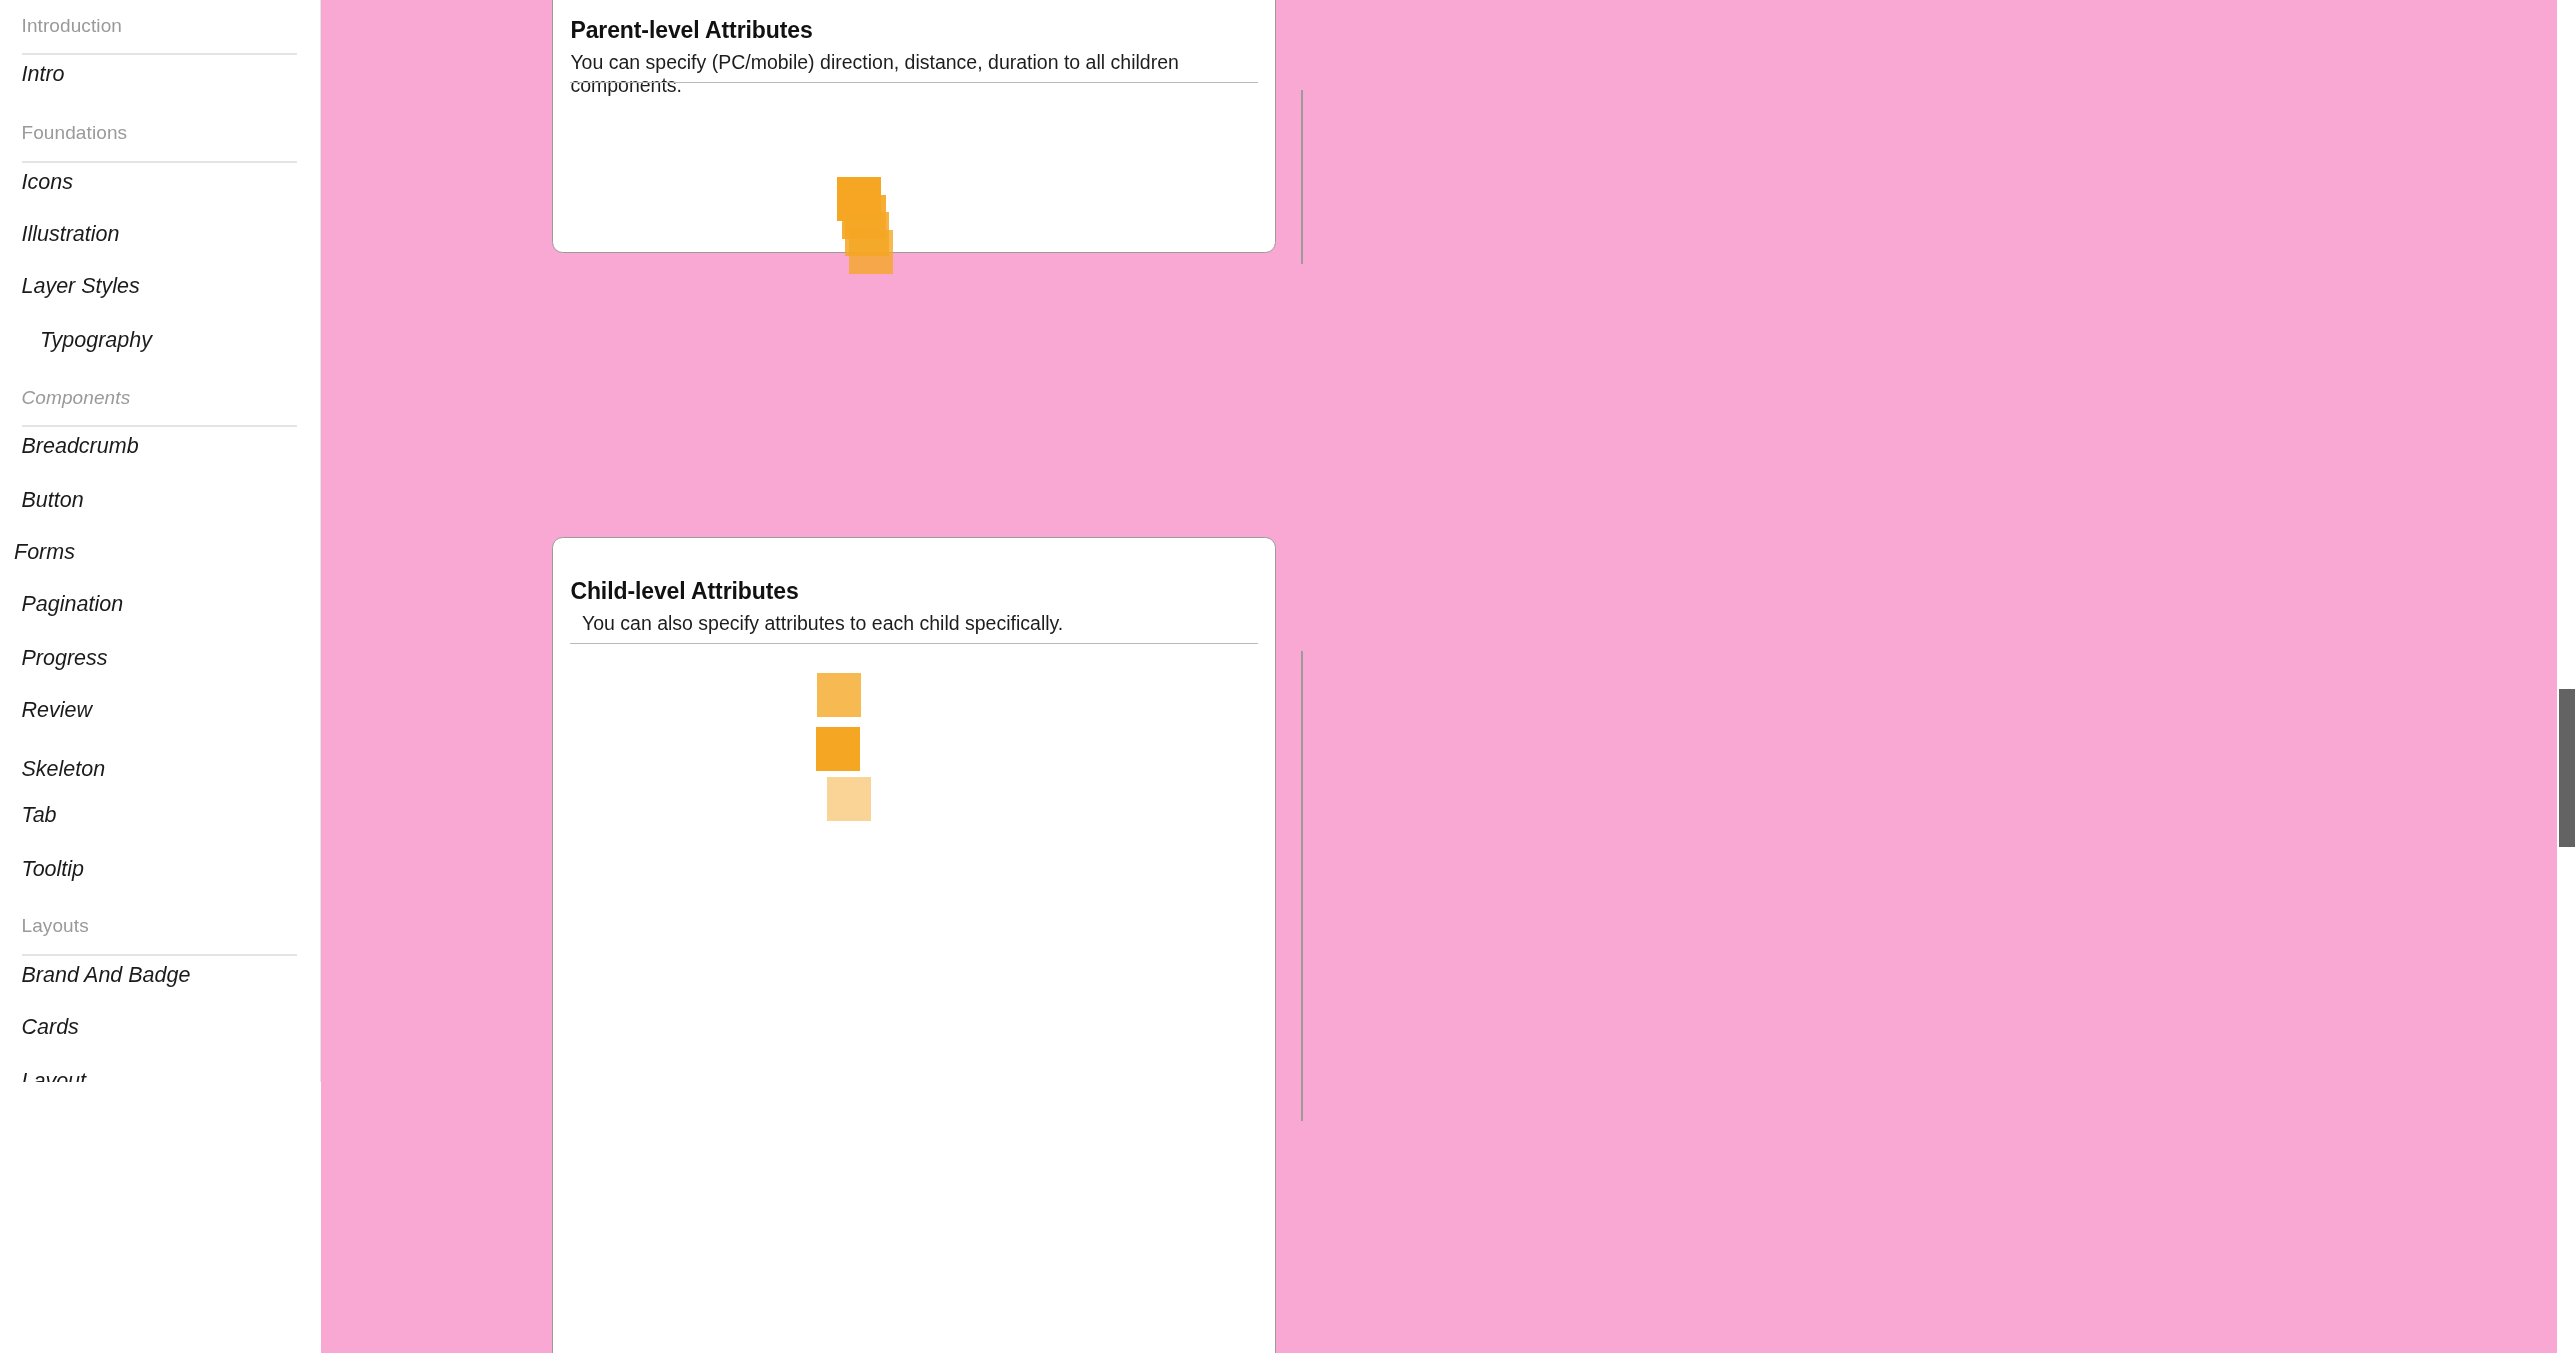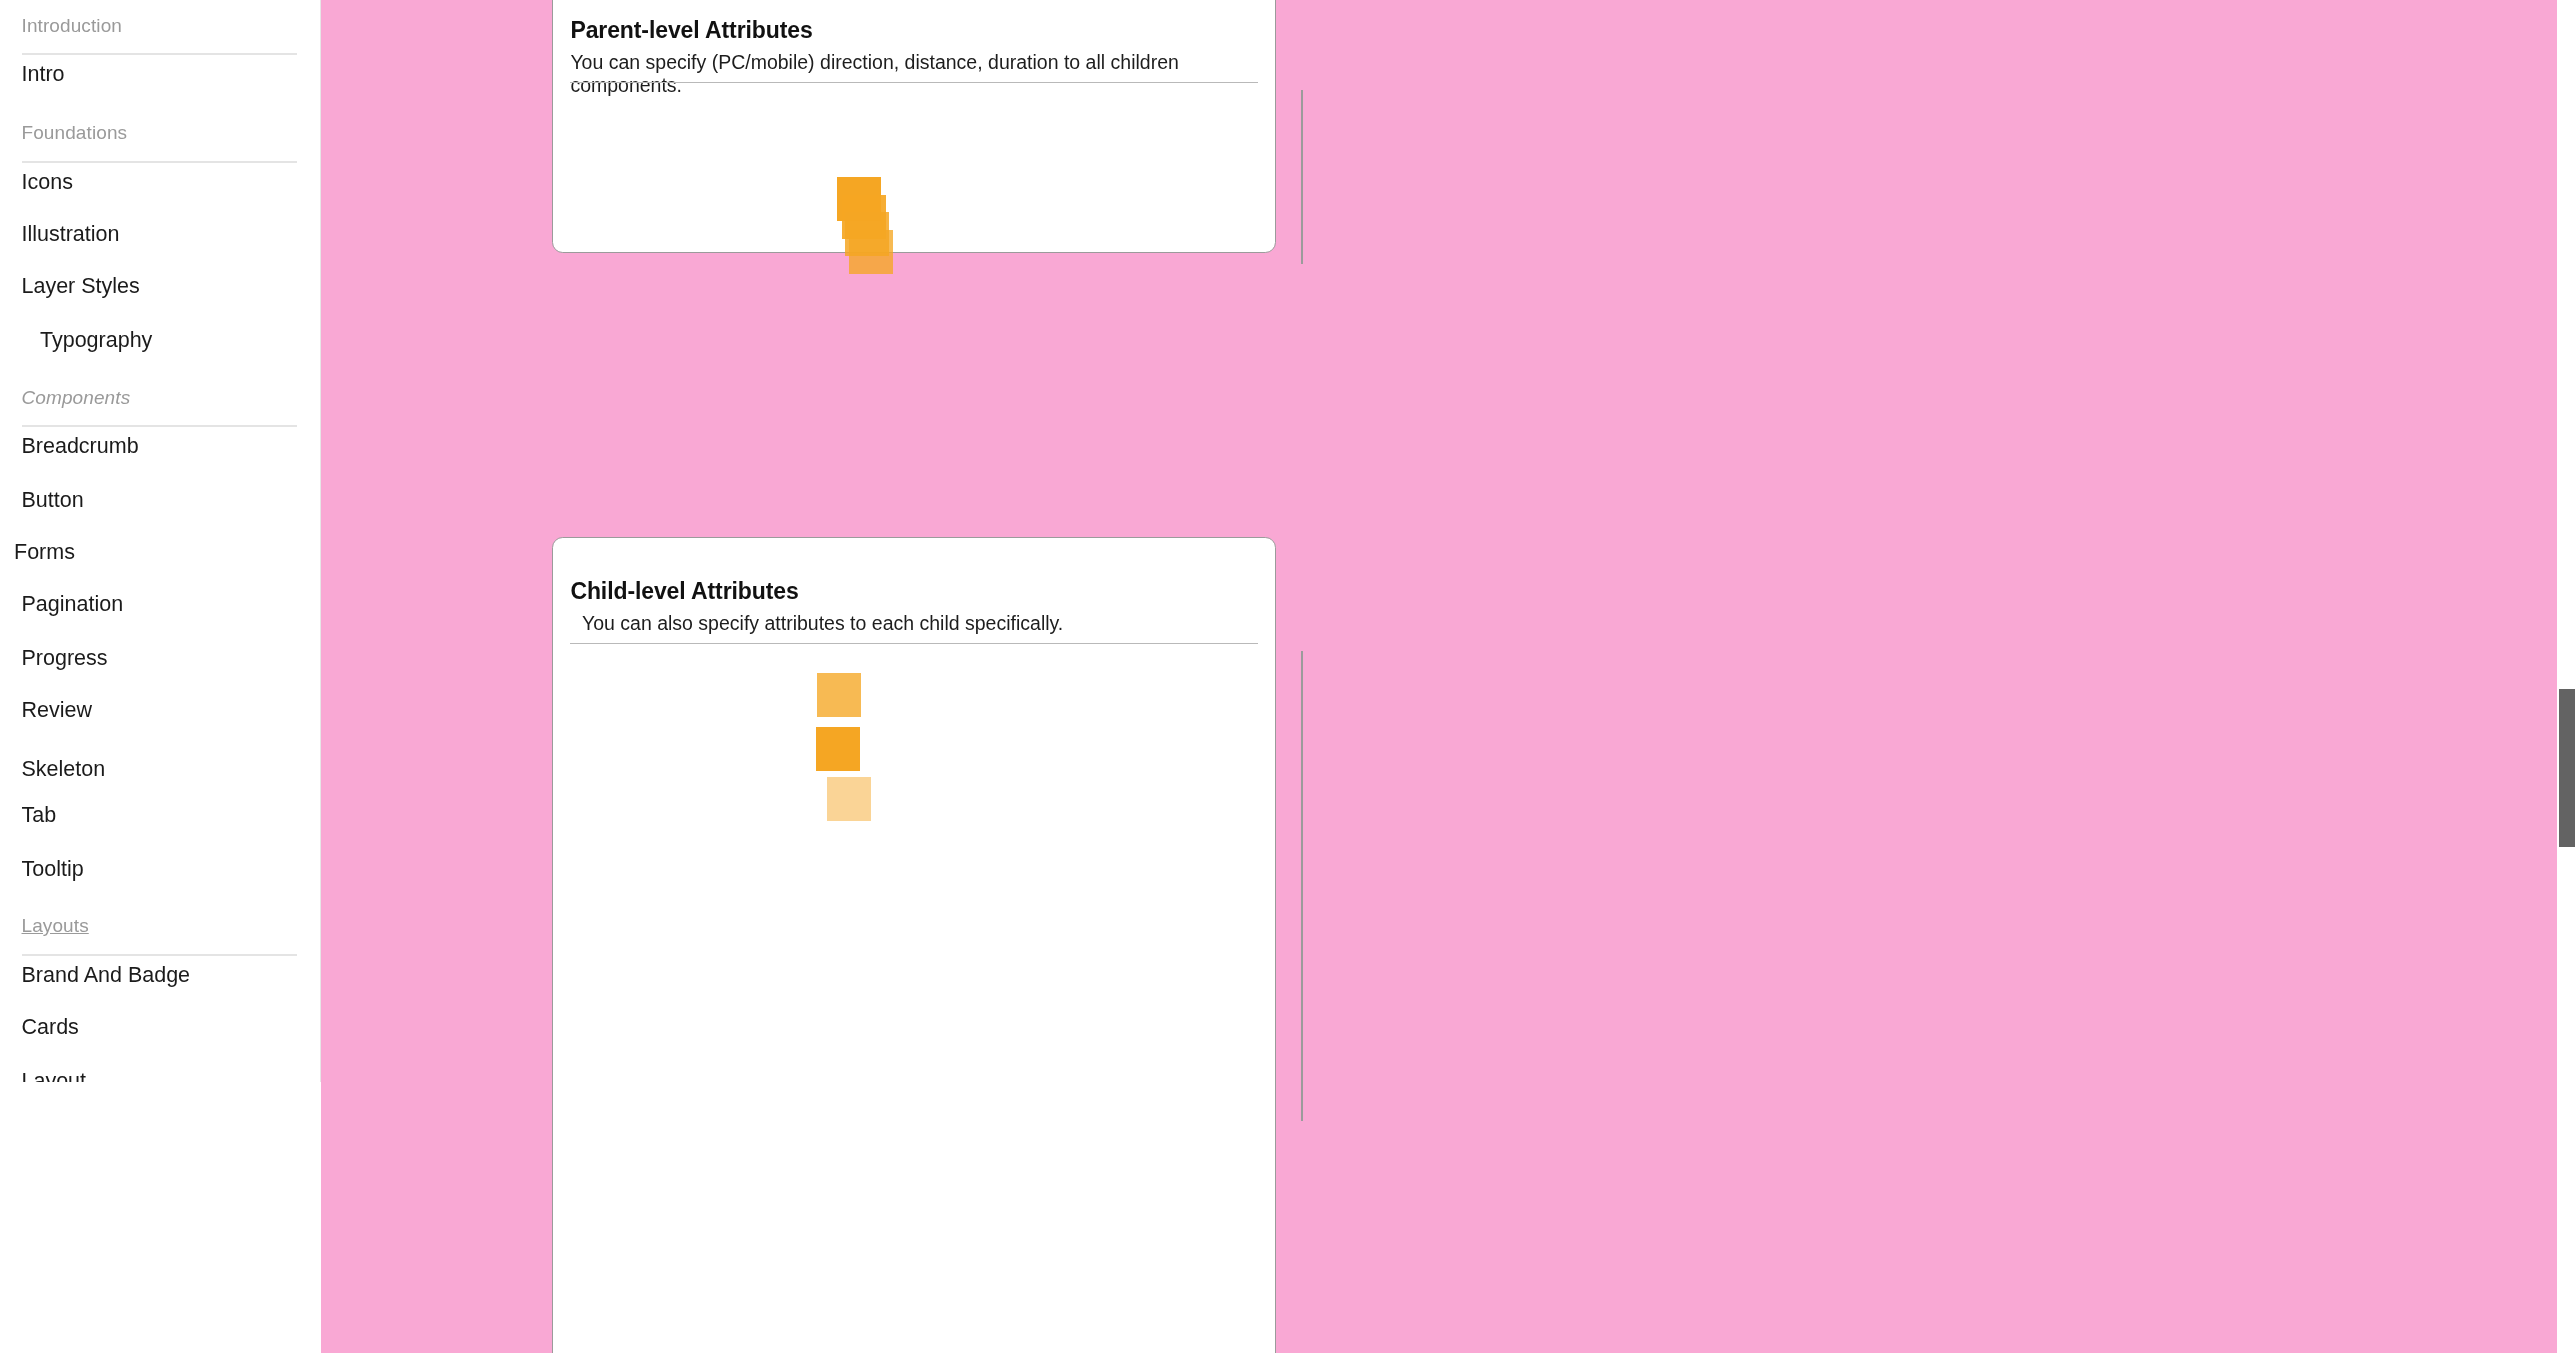--- a/index.html
+++ b/index.html
@@ -36,20 +36,21 @@
     background: #e4e4e4;
     margin: 13.4px 23px 0 21.5px;
   }
   .nav-item {
     font-size: 21.5px;
     color: #1b1b1b;
     padding: 0 0 0 21.5px;
     line-height: 1;
     cursor: pointer;
     white-space: nowrap;
+    font-style: italic;
   }
 
   
   .main {
     flex: 1 1 auto;
     height: 1354px;
     position: relative;
     background: #f9a8d4;
     overflow: hidden;
   }
@@ -138,21 +139,21 @@
         <div class="group-rule" style="position: absolute; left: 0px; right: 0px; top: 412px;"></div>
         <div class="nav-item" style="position: absolute; top: 436px;">Breadcrumb</div>
         <div class="nav-item" style="position: absolute; top: 490px;">Button</div>
         <div class="nav-item" style="position: absolute; top: 542px; padding-left: 14px;">Forms</div>
         <div class="nav-item" style="position: absolute; top: 594px;">Pagination</div>
         <div class="nav-item" style="position: absolute; top: 648px;">Progress</div>
         <div class="nav-item" style="position: absolute; top: 700px;">Review</div>
         <div class="nav-item" style="position: absolute; top: 719px; margin-top: 40px;">Skeleton</div>
         <div class="nav-item" style="position: absolute; top: 805px;">Tab</div>
         <div class="nav-item" style="position: absolute; top: 859px;">Tooltip</div>
-        <div class="group-label" style="position: absolute; top: 916px; text-decoration: underline;">Layouts</div>
+        <div class="group-label" style="position: absolute; top: 916px;">Layouts</div>
         <div class="group-rule" style="position: absolute; left: 0px; right: 0px; top: 941px;"></div>
         <div class="nav-item" style="position: absolute; top: 965px;">Brand And Badge</div>
         <div class="nav-item" style="position: absolute; top: 1017px;">Cards</div>
         <div class="nav-item" style="position: absolute; top: 1071px;">Layout</div>
       </div>
   </nav>
 
   <main class="main">
     <div id="cards-host">
         <section class="card" style="top: -12px; height: 265px;">

